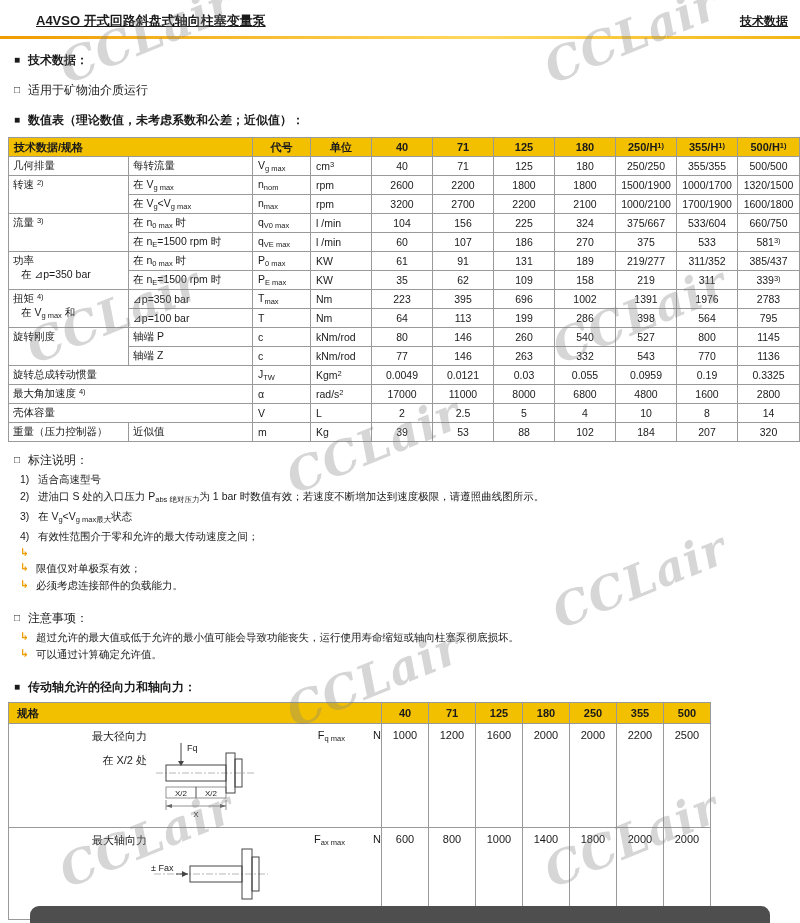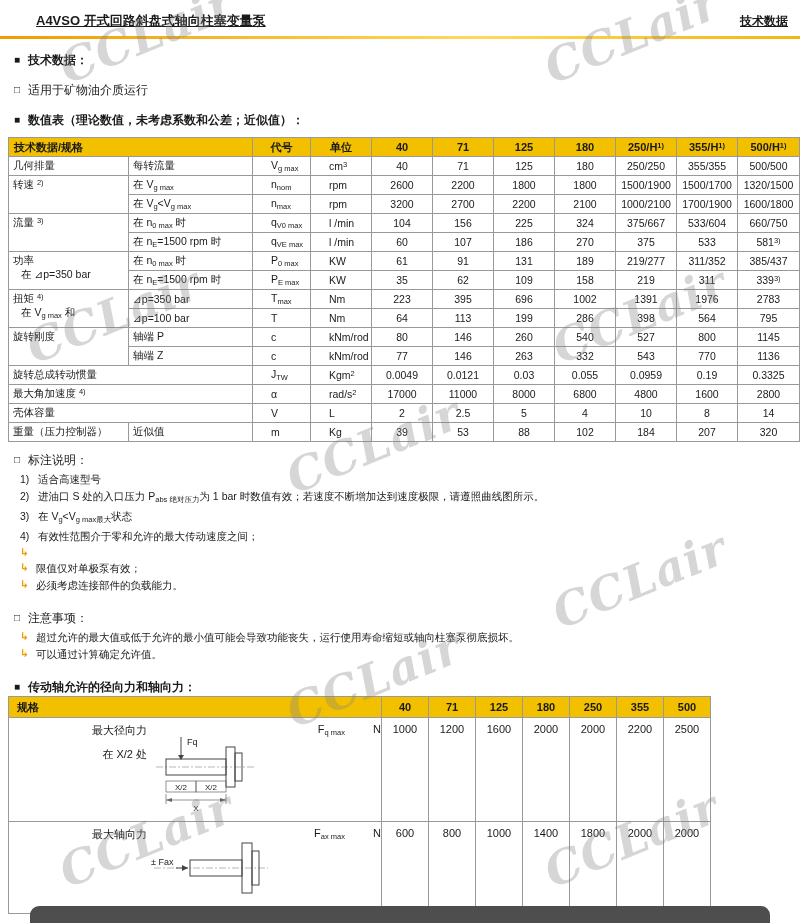--- a/index.html
+++ b/index.html
@@ -22,31 +22,31 @@
   .secline.bold .sectext{font-weight:bold;}
   .marker{margin-right:8px;font-size:10px;line-height:1;position:relative;top:-1px;}
   
   table.data{border-collapse:collapse;table-layout:fixed;width:784px;margin:8px 0 0 8px;font-size:10.5px;}
   table.data th,table.data td{border:1px solid #999;padding:1px 3px;height:19px;overflow:hidden;white-space:nowrap;}
   table.data th{background:#F3C000;font-weight:bold;text-align:center;font-size:11px;}
   table.data th.spec{text-align:left;padding-left:5px;margin-left:44px;}
   table.data td.gcell{text-align:left;vertical-align:top;padding-top:2px;padding-left:4px;}
   table.data td.gcell .indent{padding-left:8px;}
   table.data td.scell{text-align:left;padding-left:4px;}
-  table.data td.code,table.data td.unit{text-align:left;padding-left:18px;}
+  table.data td.code,table.data td.unit{text-align:left;padding-left:5px;}
   table.data td.val{text-align:center;}
   sub{font-size:7.5px;vertical-align:-2px;}
   sup{font-size:7.5px;vertical-align:3px;}
   
   .note-item,.arrow-item{display:flex;margin:4px 0 0 20px;font-size:10.5px;line-height:13px;}
   .nlabel{width:18px;flex:none;}
   .aicon{width:16px;flex:none;color:#ef9c00;font-weight:bold;line-height:11px;}
   .gap-md{margin-top:18px;}
   
-  table.force{border-collapse:collapse;table-layout:fixed;width:702px;margin:0 0 0 8px;font-size:11px;}
+  table.force{border-collapse:collapse;table-layout:fixed;width:702px;margin:6px 0 0 8px;font-size:11px;}
   table.force th,table.force td{border:1px solid #999;overflow:hidden;}
   table.force th{background:#F3C000;font-weight:bold;text-align:center;height:21px;font-size:11px;}
   table.force th.spec{text-align:left;padding-left:8px;}
   table.force tr.r1{height:104px;}
   table.force tr.r2{height:92px;}
   td.big{padding:0;vertical-align:top;}
   .bigwrap{display:flex;align-items:flex-start;width:100%;height:100%;text-align:right;}
   .flabel{width:138px;flex:none;padding:5px 0 0 8px;}
   .flabel div{margin-bottom:9px;line-height:15px;}
   .fdiag{flex:1;display:flex;justify-content:center;padding-top:13px;}
@@ -130,21 +130,21 @@
               <div>转速 <sup>2)</sup></div>
             </td>
             <td class="scell">在 V<sub>g max</sub></td>
             <td class="code">n<sub>nom</sub></td>
             <td class="unit">rpm</td>
             <td class="val">2600</td>
             <td class="val">2200</td>
             <td class="val">1800</td>
             <td class="val">1800</td>
             <td class="val">1500/1900</td>
-            <td class="val">1500/1700</td>
+            <td class="val">1000/1700</td>
             <td class="val">1320/1500</td>
           </tr>
           <tr>
             <td class="scell">在 V<sub>g</sub>&lt;V<sub>g max</sub></td>
             <td class="code">n<sub>max</sub></td>
             <td class="unit">rpm</td>
             <td class="val">3200</td>
             <td class="val">2700</td>
             <td class="val">2200</td>
             <td class="val">2100</td>

